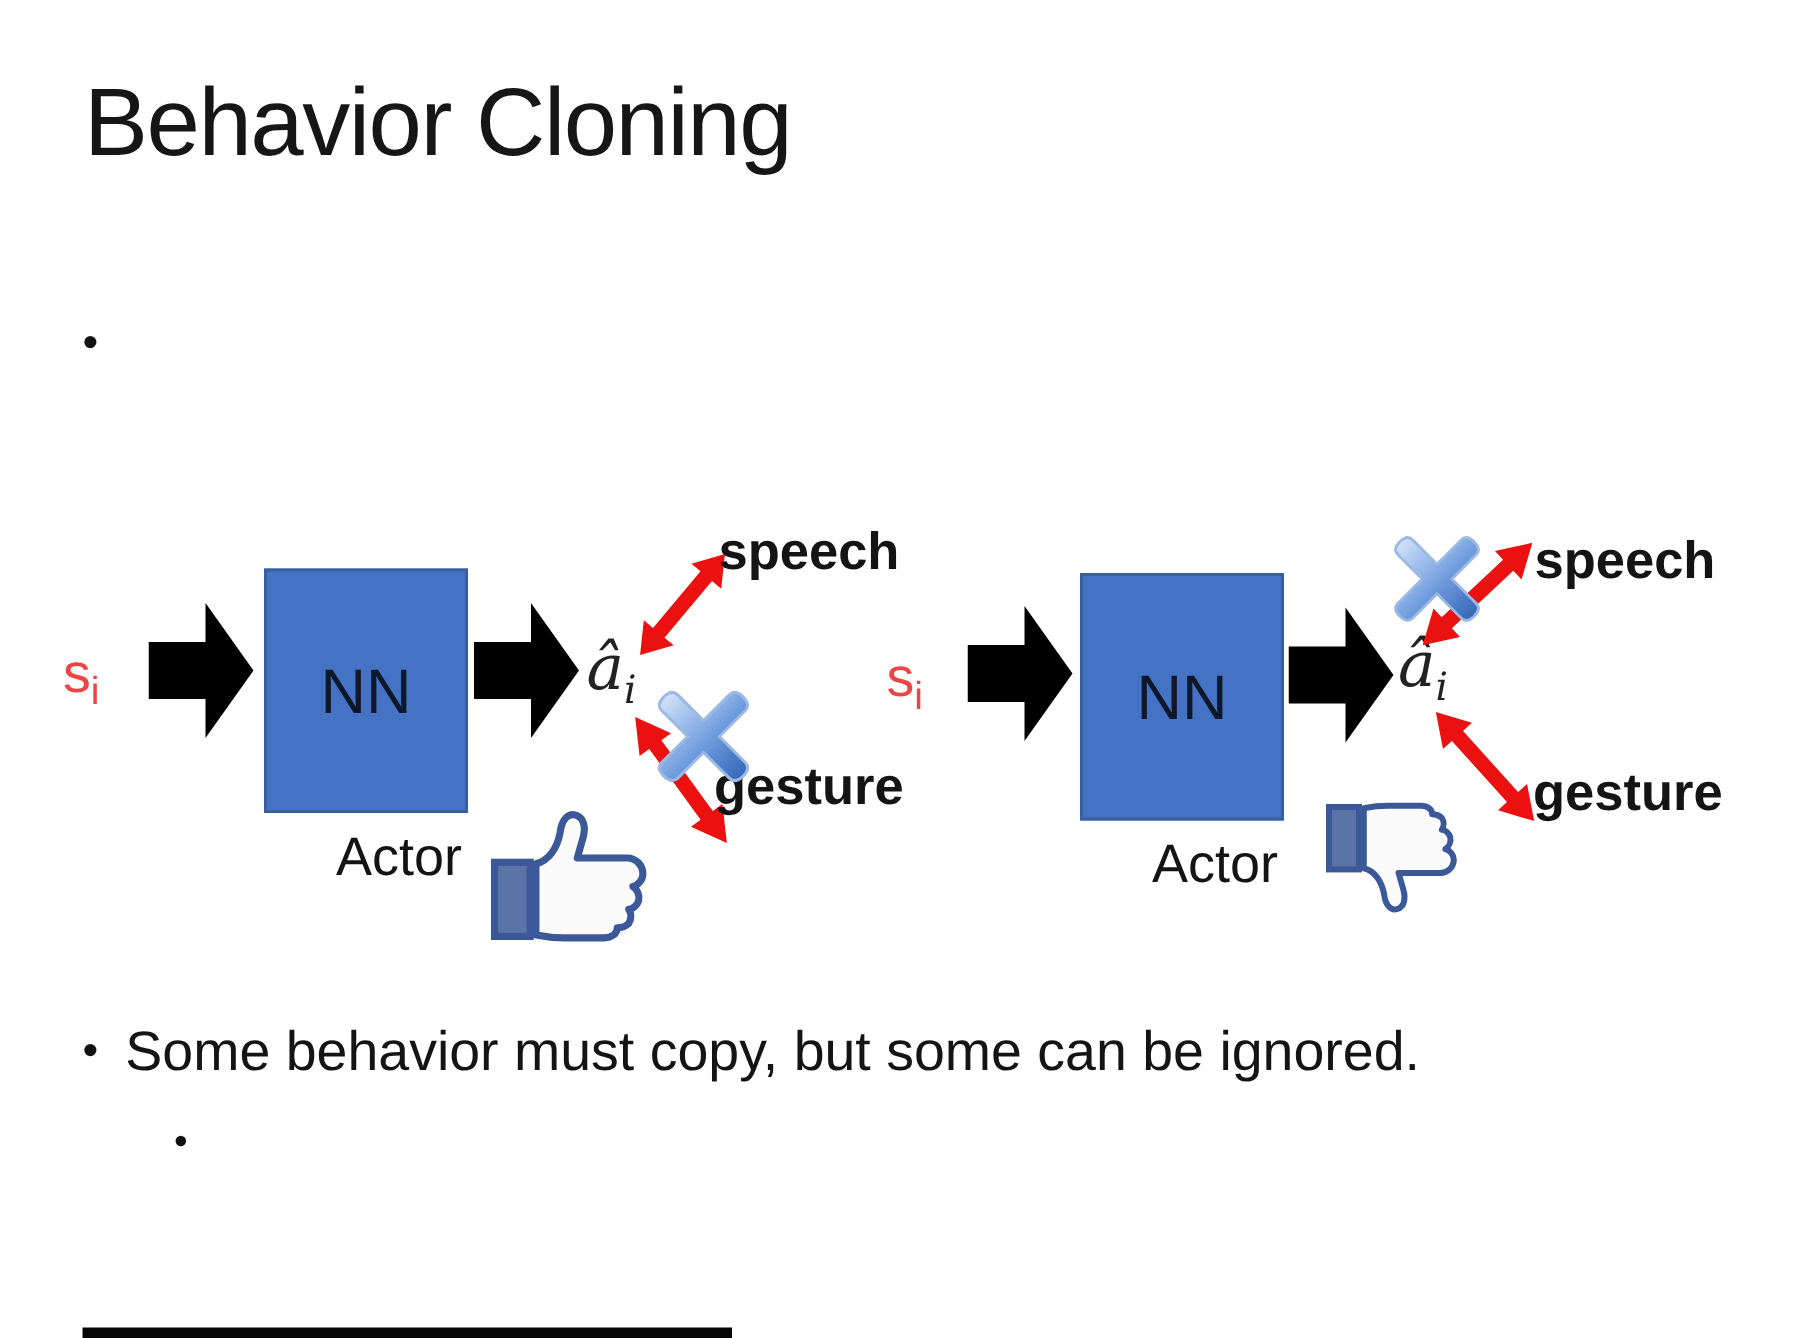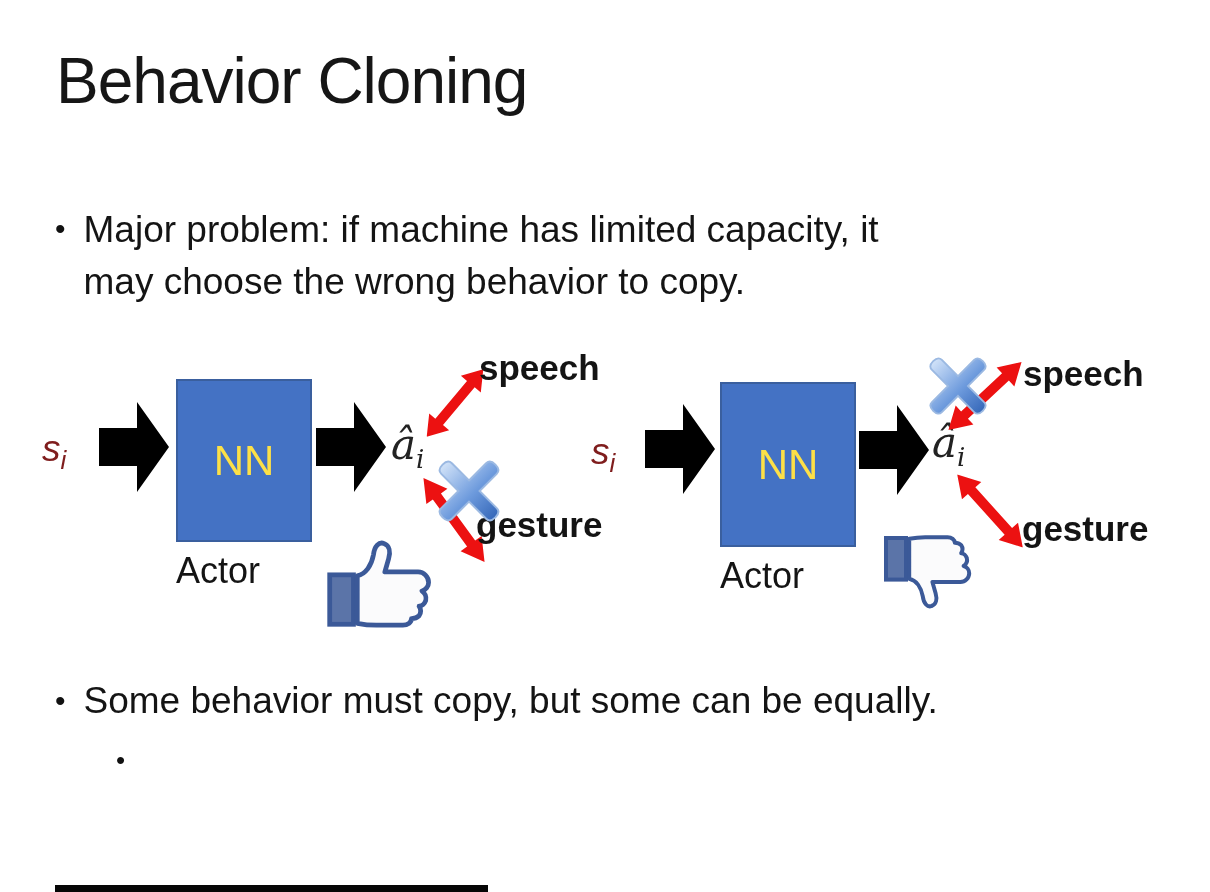--- a/index.html
+++ b/index.html
@@ -17,36 +17,36 @@
   .b1 .btext{font-size:37px; line-height:52px; color:#141414;}
   .b2{left:55px; top:676px; width:1120px;}
   .b2 .btext{font-size:37px; line-height:50px; color:#141414;}
   .sub{left:116px; top:737px; width:1000px;}
   .sub .bullet-dot{font-size:26px; line-height:46px; margin-right:16px;}
   .sub .btext{font-size:35px; line-height:46px; color:#141414;}
 
   .nn-box{
     background:var(--box-blue); border:2px solid var(--box-border);
     display:flex; align-items:center; justify-content:center;
-    color:#fde047; font-size:42px;text-align:right;
+    color:#0f172a; font-size:42px;text-align:right;
   }
   .nn-left{left:176px; top:379px; width:132px; height:159px;}
   .nn-right{left:720px; top:382px; width:132px; height:161px;}
 
-  .io-label{font-size:37px; color:#7f1d1d;font-style:italic;}
+  .io-label{font-size:37px; color:#ef4444;}
   .io-label sub{font-size:26px;}
   .s-left{left:42px; top:428px;}
   .s-right{left:591px; top:431px;}
 
   .ahat{font-family:"DejaVu Serif", serif; font-style:italic; font-size:42px; color:#222;}
   .ahat sub{font-size:26px; font-style:italic;}
   .a-left{left:391px; top:420px;}
   .a-right{left:932px; top:418px;}
 
-  .actor-label{font-size:36px; color:#141414; text-align:left;}
+  .actor-label{font-size:36px; color:#141414; text-align:right;}
   .actor-left{left:176px; top:550px; width:132px;}
   .actor-right{left:720px; top:555px; width:132px;}
 
   .mode-label{font-size:35px; color:#141414;font-weight:bold;}
   .sp-left{left:479px; top:348px;}
   .ge-left{left:476px; top:505px;}
   .sp-right{left:1023px; top:354px;}
   .ge-right{left:1022px; top:509px;}
 
   .block-arrow polygon{fill:#000;}
@@ -78,24 +78,20 @@
 </style>
 </head>
 <body>
 
 <div id="slide">
 
   <div class="abs title">Behavior Cloning</div>
 
   <div class="abs bullet-row b1">
     <span class="bullet-dot">•</span>
-    <div class="btext">
-      <div>Major problem: if machine has limited capacity, it</div>
-      <div>may choose the wrong behavior to copy.</div>
-    </div>
   </div>
 
   <div class="abs io-label s-left"><span>s</span><sub>i</sub></div>
 
   <svg class="abs block-arrow ba1" viewBox="0 0 72 94">
       <polygon points="0,28 38,28 38,2 70,47 38,92 38,66 0,66"></polygon>
     </svg>
 
   <div class="abs nn-box nn-left">
       <span>NN</span>
@@ -176,21 +172,21 @@
 
   <svg class="abs thumb thumb-down" viewBox="0 0 120 102">
     <g transform="translate(0,102) scale(1,-1)">
       <rect class="cuff" x="5" y="44" width="25" height="52"></rect>
       <path class="hand" d="M34 95 V45 C43 43 49 34 51 23 C52 14 57 9 62 11 C68 13 69 20 67 27 L63 41 H98 C104 41 109 46 109 52 C109 56 106 60 102 61 C105 63 107 67 106 71 C105 74 102 77 99 77 C101 80 101 84 99 87 C97 89 94 90 91 90 C91 94 87 97 82 97 H54 C46 97 39 96 34 95 Z"></path>
     </g>
   </svg>
 
   <div class="abs bullet-row b2">
     <span class="bullet-dot">•</span>
-    <div class="btext">Some behavior must copy, but some can be equally.</div>
+    <div class="btext">Some behavior must copy, but some can be ignored.</div>
   </div>
 
   <div class="abs bullet-row sub">
     <span class="bullet-dot">•</span>
   </div>
 
   <div class="abs next-slide-sliver"></div>
 
 </div>
 

